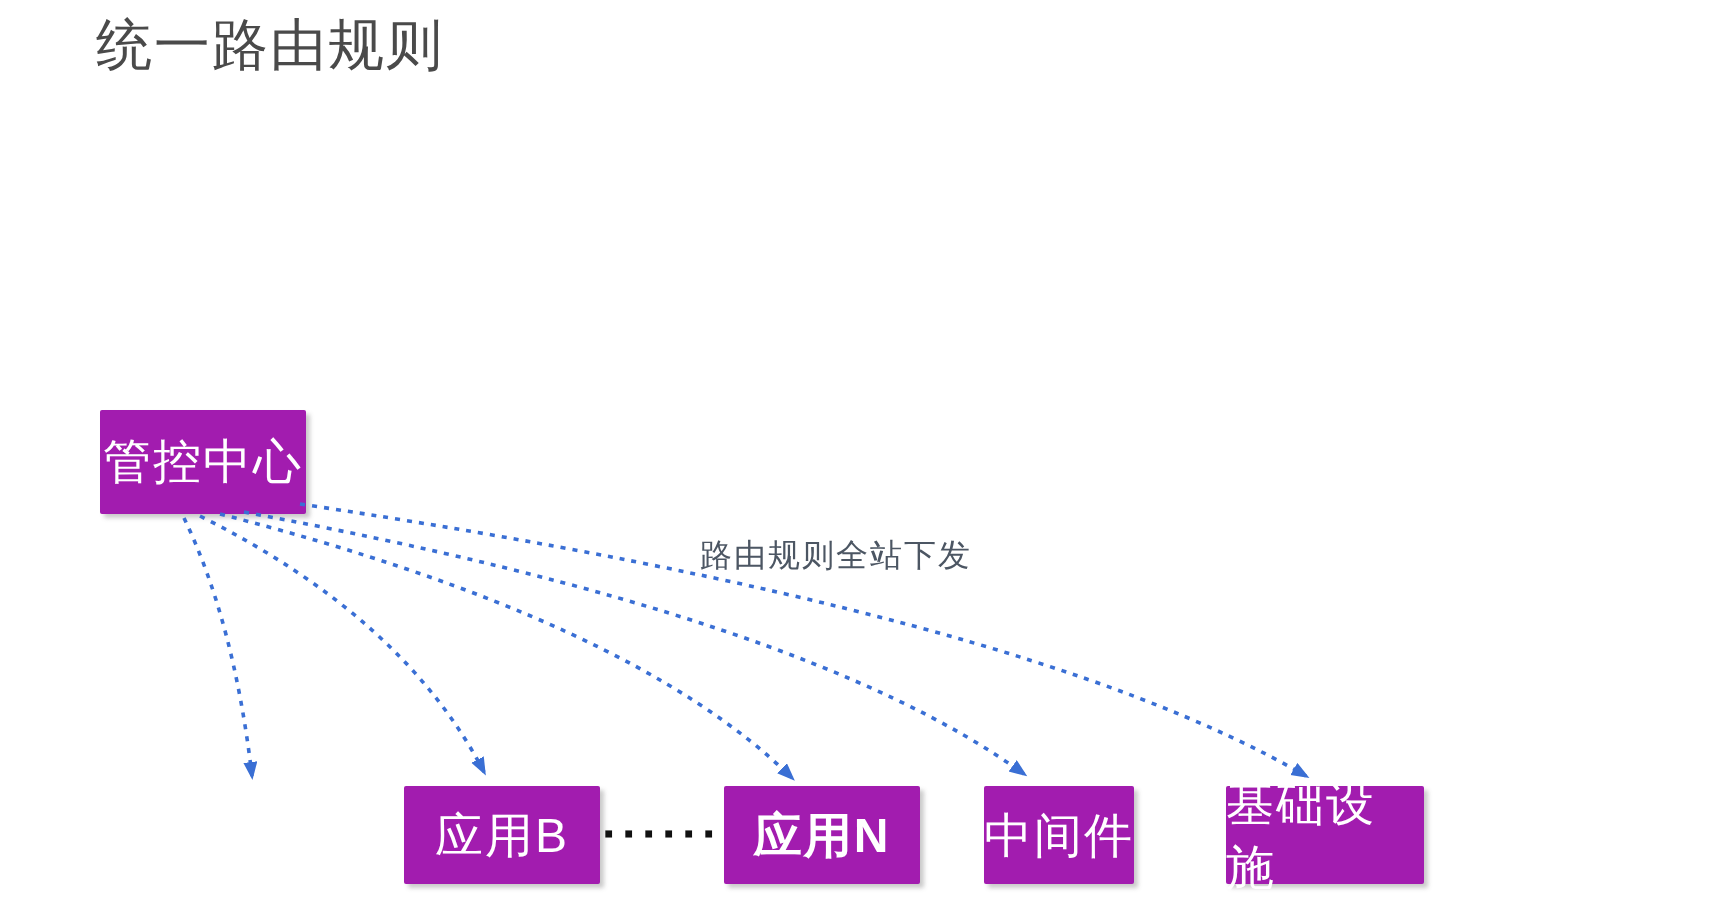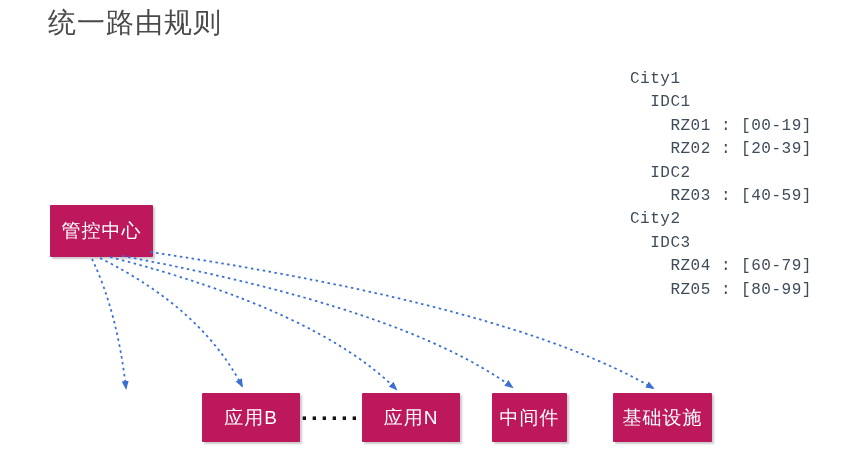--- a/index.html
+++ b/index.html
@@ -28,34 +28,34 @@
     margin: 0;
     font-family: "Liberation Mono", "DejaVu Sans Mono", monospace;
     font-size: 16px;
     line-height: 23.4px;
     color: #3f4c59;
     letter-spacing: 0.5px;
     white-space: pre;
   }
   .node {
     position: absolute;
-    background: #be185d;
+    background: #a21caf;
     color: #ffffff;
     display: flex;
     align-items: center;
     justify-content: center;
-    font-size: 19px;
+    font-size: 24px;
     border-radius: 1px;
     box-shadow: 2px 2px 2px rgba(140,140,140,0.45);
     letter-spacing: 1px;
   }
   .control-center { left: 50px; top: 205px; width: 103px; height: 52px; }
   .node-a     { left: 83px;  top: 393px; width: 102px; height: 49px; }
   .node-b     { left: 202px; top: 393px; width: 98px;  height: 49px; }
-  .node-n     { left: 362px; top: 393px; width: 98px;  height: 49px; }
+  .node-n     { left: 362px; top: 393px; width: 98px;  height: 49px; font-weight: bold; }
   .node-mid   { left: 492px; top: 393px; width: 75px;  height: 49px; }
   .node-infra { left: 613px; top: 393px; width: 99px;  height: 49px; }
   .ellipsis {
     position: absolute;
     left: 300px;
     top: 393px;
     width: 62px;
     height: 49px;
     display: flex;
     align-items: center;
@@ -80,33 +80,24 @@
     pointer-events: none;
   }
 </style>
 </head>
 <body>
 
 <div class="canvas">
 
   <div class="page-title">统一路由规则</div>
 
-  <pre class="routing-code">City1
-  IDC1
-    RZ01 : [00-19]
-    RZ02 : [20-39]
-  IDC2
-    RZ03 : [40-59]
-City2
-  IDC3
-    RZ04 : [60-79]
-    RZ05 : [80-99]</pre>
 
   <div class="node control-center">管控中心</div>
 
+  <div class="broadcast-label">路由规则全站下发</div>
 
   <svg class="arrows-svg" width="862" height="456" viewBox="0 0 862 456">
     <defs>
       <marker id="arrowhead" markerUnits="userSpaceOnUse" markerWidth="10" markerHeight="9" refX="7" refY="3.5" orient="auto">
         <path d="M0,0 L9,3.5 L0,7 Z" fill="#3a6fd4"></path>
       </marker>
     </defs>
     <g fill="none" stroke="#3a6fd4" stroke-width="1.8" stroke-dasharray="2.5 3.5">
       <path d="M92,259  Q117,311 126,388" marker-end="url(#arrowhead)"></path>
       <path d="M100,258 Q202,309 242,386" marker-end="url(#arrowhead)"></path>

